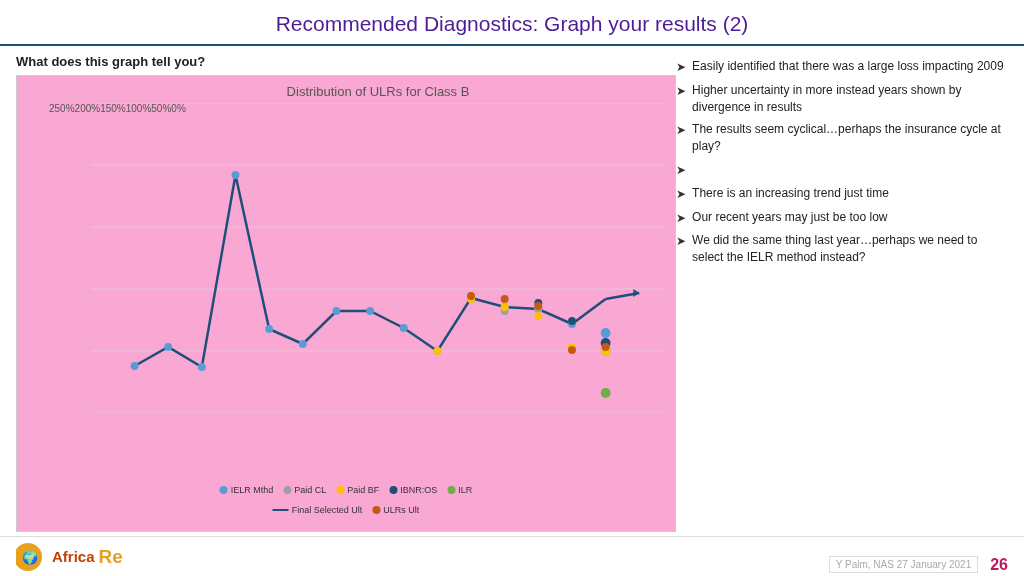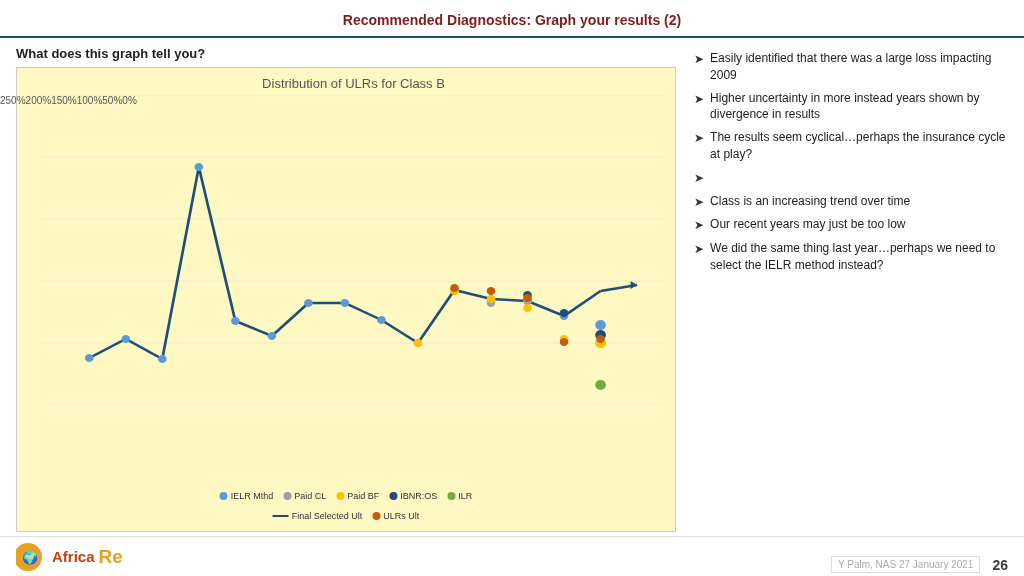--- a/index.html
+++ b/index.html
@@ -16,47 +16,47 @@
       display: flex;
       flex-direction: column;
       background: #fff;
     }
     .header {
       padding: 12px 20px 8px;
       border-bottom: 2px solid #1a5276;
       text-align: center;
     }
     .header h1 {
-      font-size: 14px;
-      font-weight: 700;
-      color: #7f1d1d;
+      font-size: 21px;
+      font-weight: 400;
+      color: #4c1d95;
     }
     .content {
       display: flex;
       flex: 1;
       padding: 8px 16px 4px;
-      gap: 18px;
+      gap: 0;
     }
     .left-panel {
       flex: 0 0 660px;
       display: flex;
       flex-direction: column;
     }
     .left-panel .question {
       font-size: 13px;
       font-weight: 600;
       color: #222;
       margin-bottom: 6px;
     }
     .chart-container {
       border: 1px solid #ccc;
       flex: 1;
       position: relative;
-      padding: 8px 10px 40px 25px;
-      background: #fef9c3;
+      padding: 8px 10px 40px 74px;
+      background: #f9a8d4;
     }
     .chart-title {
       text-align: center;
       font-size: 13px;
       color: #555;
       margin-bottom: 4px;
     }
     .chart-area {
       position: relative;
       width: 100%;
@@ -72,21 +72,21 @@
       justify-content: space-between;
       font-size: 10px;
       color: #555;
     }
     .chart-svg {
       width: 100%;
       height: 100%;
     }
     .legend {
       position: absolute;
-      bottom: 10px;
+      bottom: 16px;
       left: 50%;
       transform: translateX(-50%);
       display: flex;
       gap: 10px;
       flex-wrap: wrap;
       justify-content: center;
       font-size: 9px;
       color: #333;
     }
     .legend-item {
@@ -144,23 +144,23 @@
       gap: 12px;
       margin-top: 16px;
     }
     .footer-ref {
       font-size: 10px;
       color: #aaa;
       border: 1px solid #ddd;
       padding: 2px 6px;
     }
     .page-num {
-      font-size: 14px;
+      font-size: 16px;
       font-weight: 700;
-      color: #404040;
+      color: #be185d;
     }
     .grid-line {
       stroke: #e0e0e0;
       stroke-width: 0.5;
     }
   </style>
 </head>
 <body>
 
 <div class="slide">
@@ -316,21 +316,21 @@
       </div>
       <div class="bullet-item">
         <span class="bullet-arrow">➤</span>
         <span>The results seem cyclical…perhaps the insurance cycle at play?</span>
       </div>
       <div class="bullet-item">
         <span class="bullet-arrow">➤</span>
       </div>
       <div class="bullet-item">
         <span class="bullet-arrow">➤</span>
-        <span>Class is an increasing trend over time</span>
+        <span>There is an increasing trend just time</span>
       </div>
       <div class="bullet-item">
         <span class="bullet-arrow">➤</span>
         <span>Our recent years may just be too low</span>
       </div>
       <div class="bullet-item">
         <span class="bullet-arrow">➤</span>
         <span>We did the same thing last year…perhaps we need to select the IELR method instead?</span>
       </div>
     </div>

